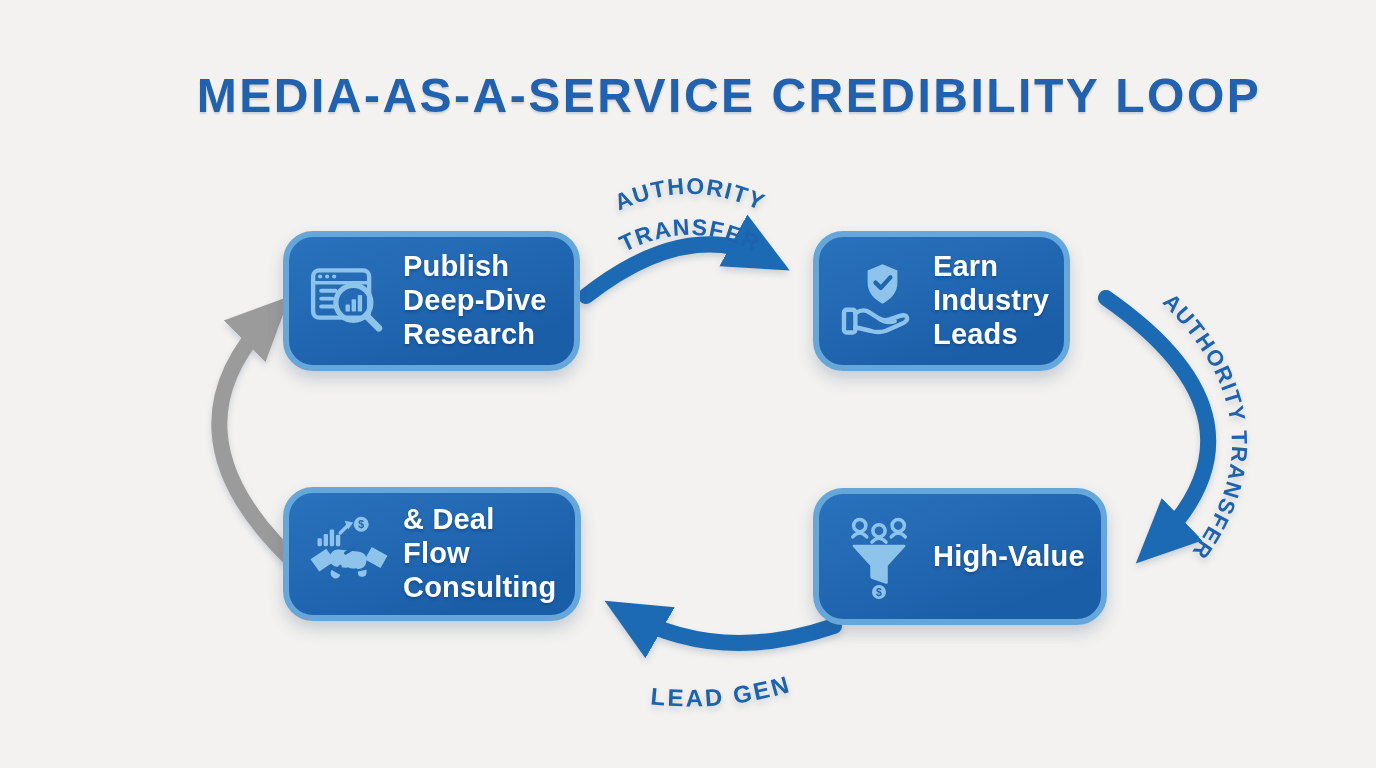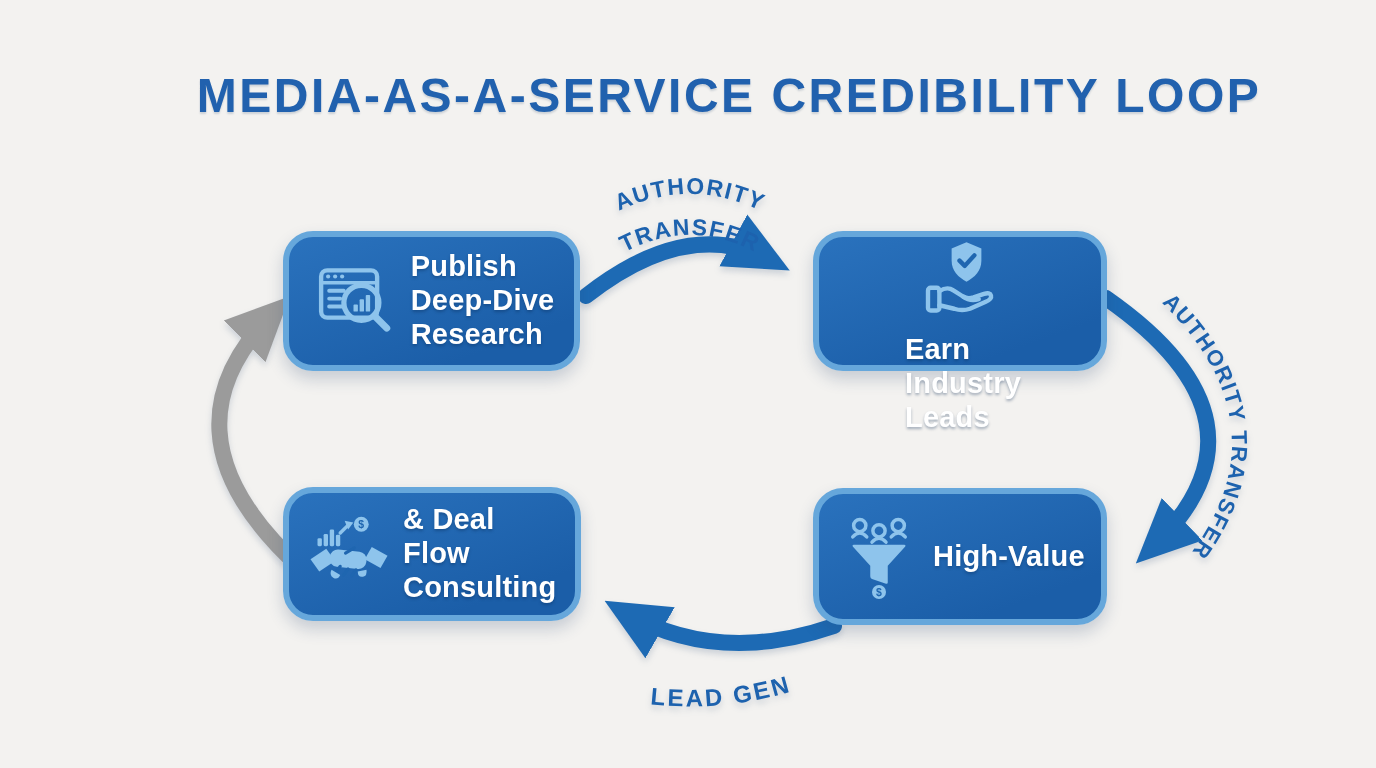--- a/index.html
+++ b/index.html
@@ -61,22 +61,22 @@
     display:flex;align-items:center;
     padding:0 12px 0 18px;gap:12px;
   }
   .node .icon{flex:0 0 84px;height:84px;color:var(--icon);}
   .node .icon svg{width:84px;height:84px;display:block;}
   .node .lines{
     color:var(--box-text);font-weight:bold;font-size:29px;line-height:1.17;
     text-shadow:0 2px 3px rgba(10,40,80,0.35);
     letter-spacing:0.2px;
   }
-  #node-publish{left:283px;top:231px;width:297px;height:140px;justify-content:center;}
-  #node-trust{left:813px;top:231px;width:294px;height:140px;flex-direction:column;}
+  #node-publish{left:283px;top:231px;width:297px;height:140px;}
+  #node-trust{left:813px;top:231px;width:257px;height:140px;}
   #node-leads{left:813px;top:488px;width:294px;height:137px;}
   #node-consulting{left:283px;top:487px;width:298px;height:134px;}
   .ic-ds{stroke:var(--icon-dark);fill:none;}
   .ic-f{fill:currentColor;}
   .ic-s{stroke:currentColor;fill:none;}
   .coin-txt{
     font-family:"Liberation Sans", sans-serif;font-weight:bold;
     fill:var(--icon-dark);text-anchor:middle;
   }
 </style>

